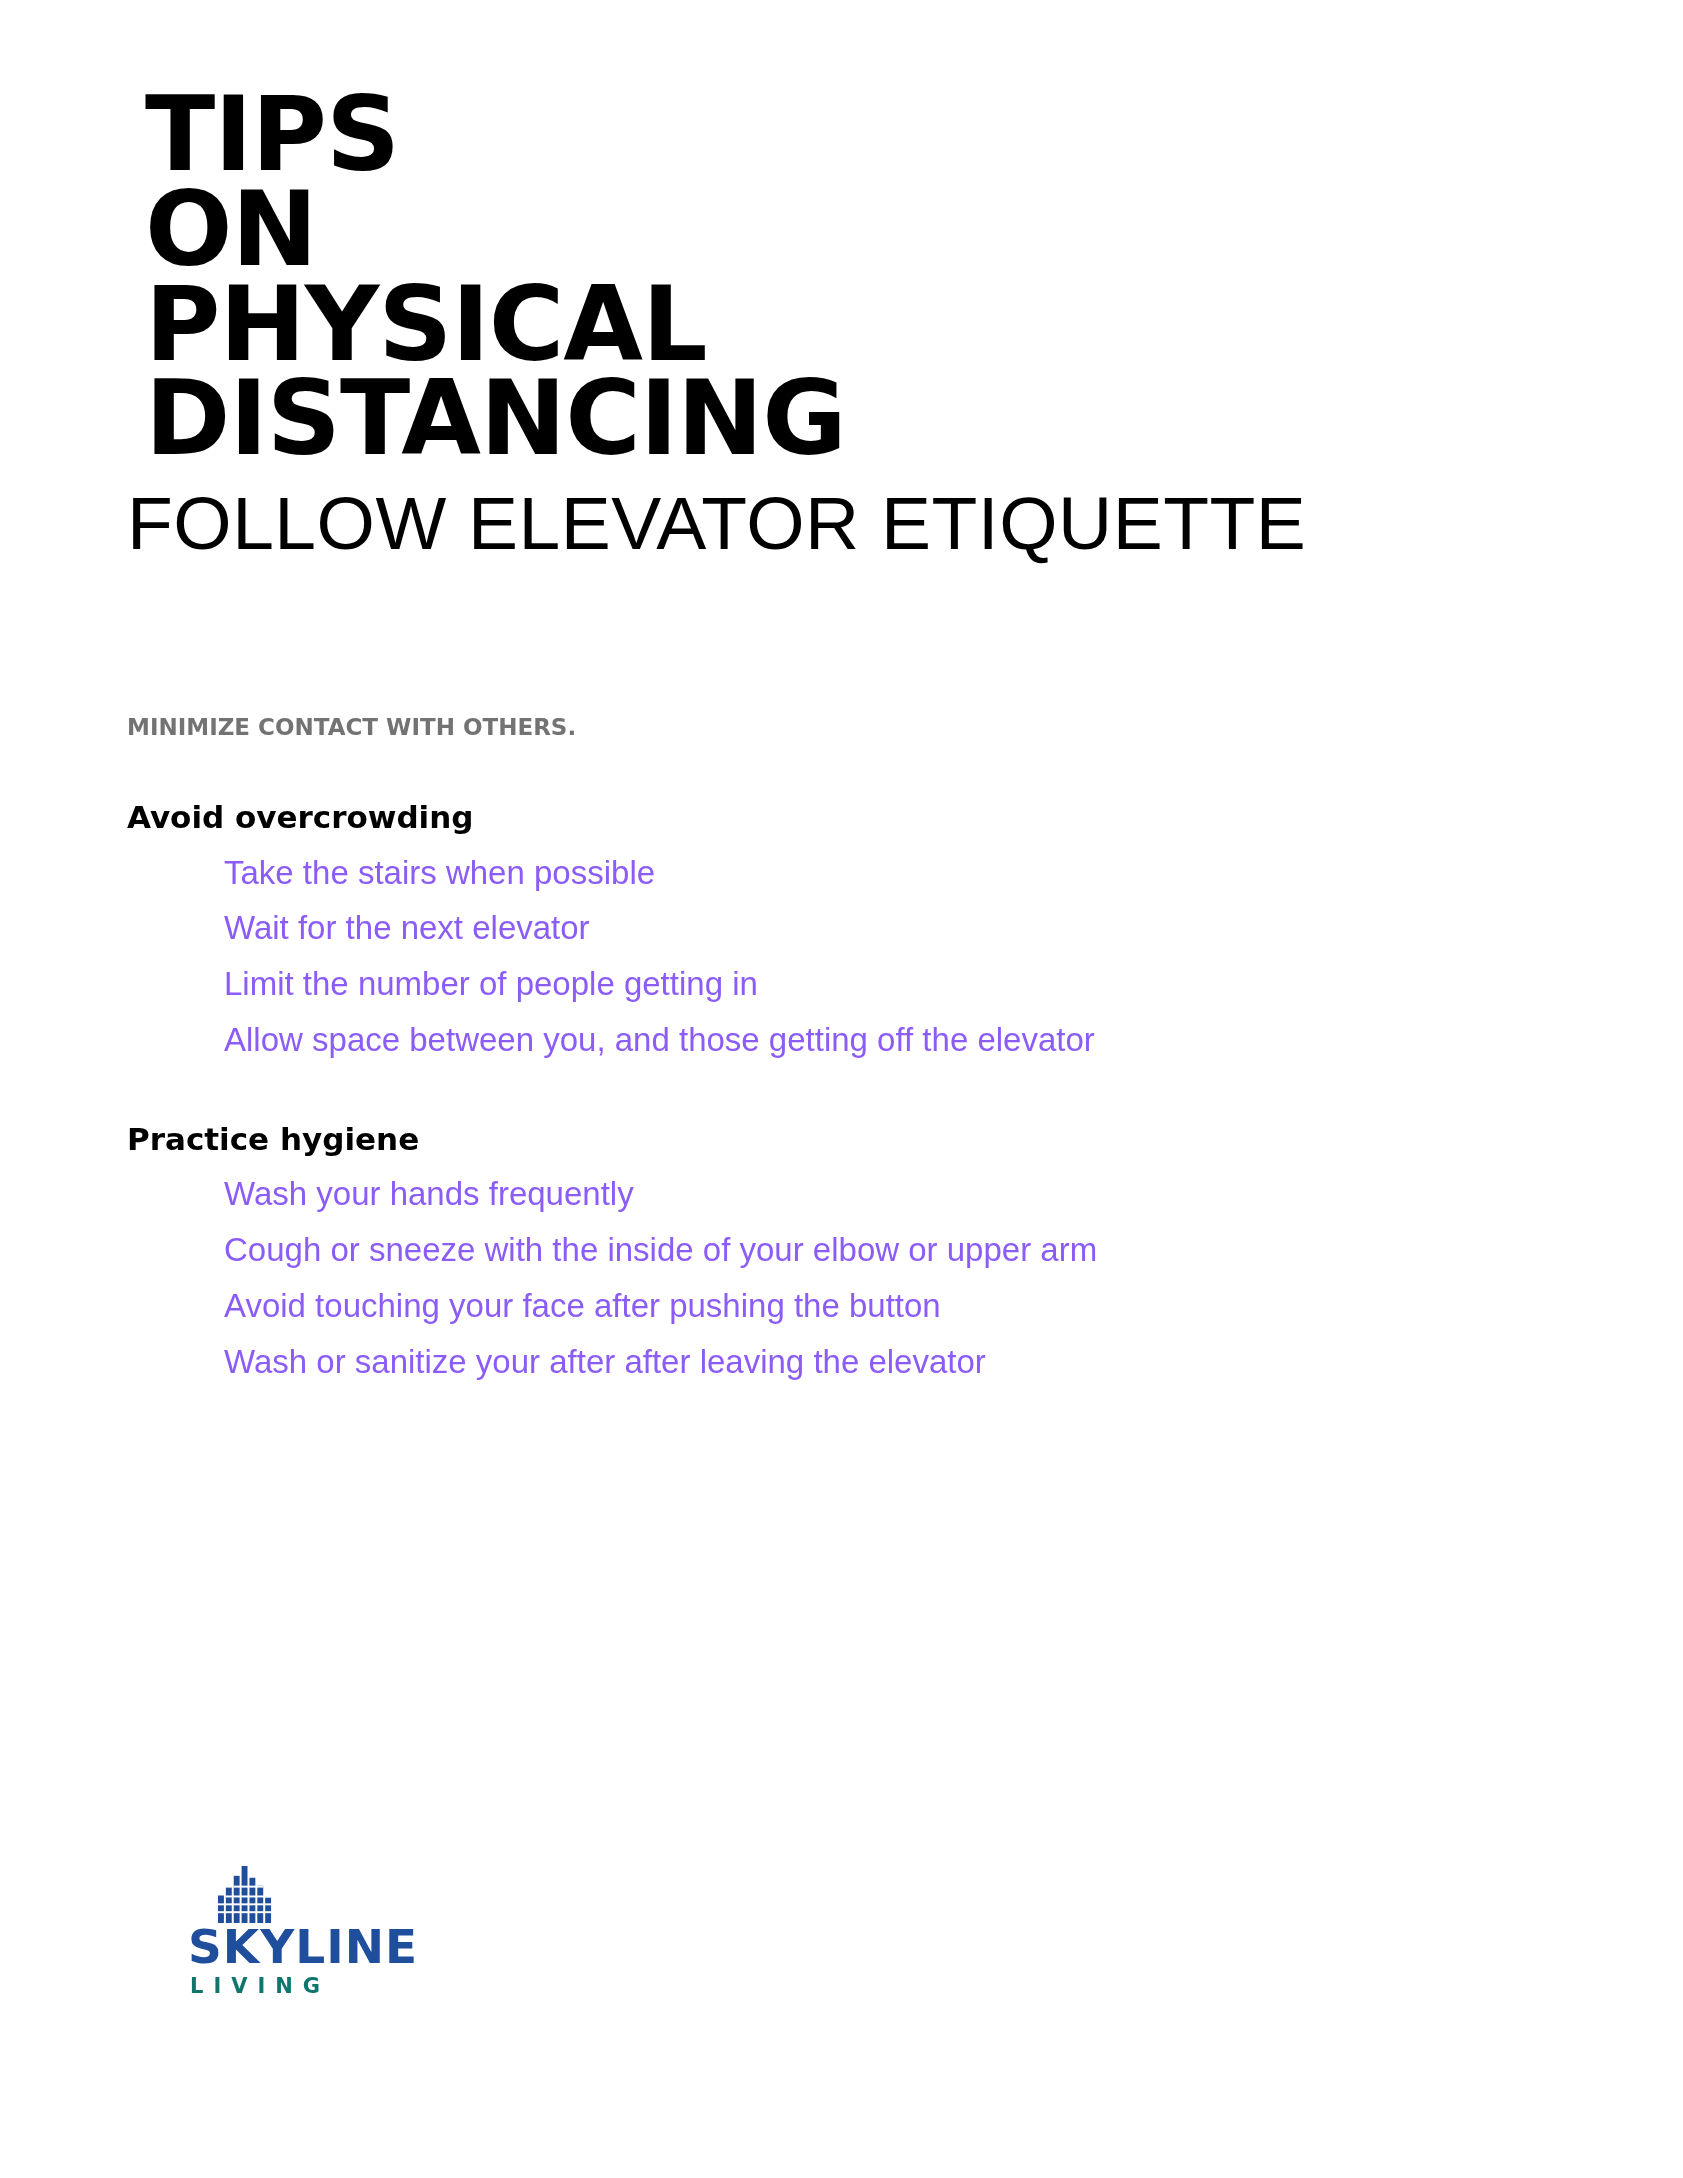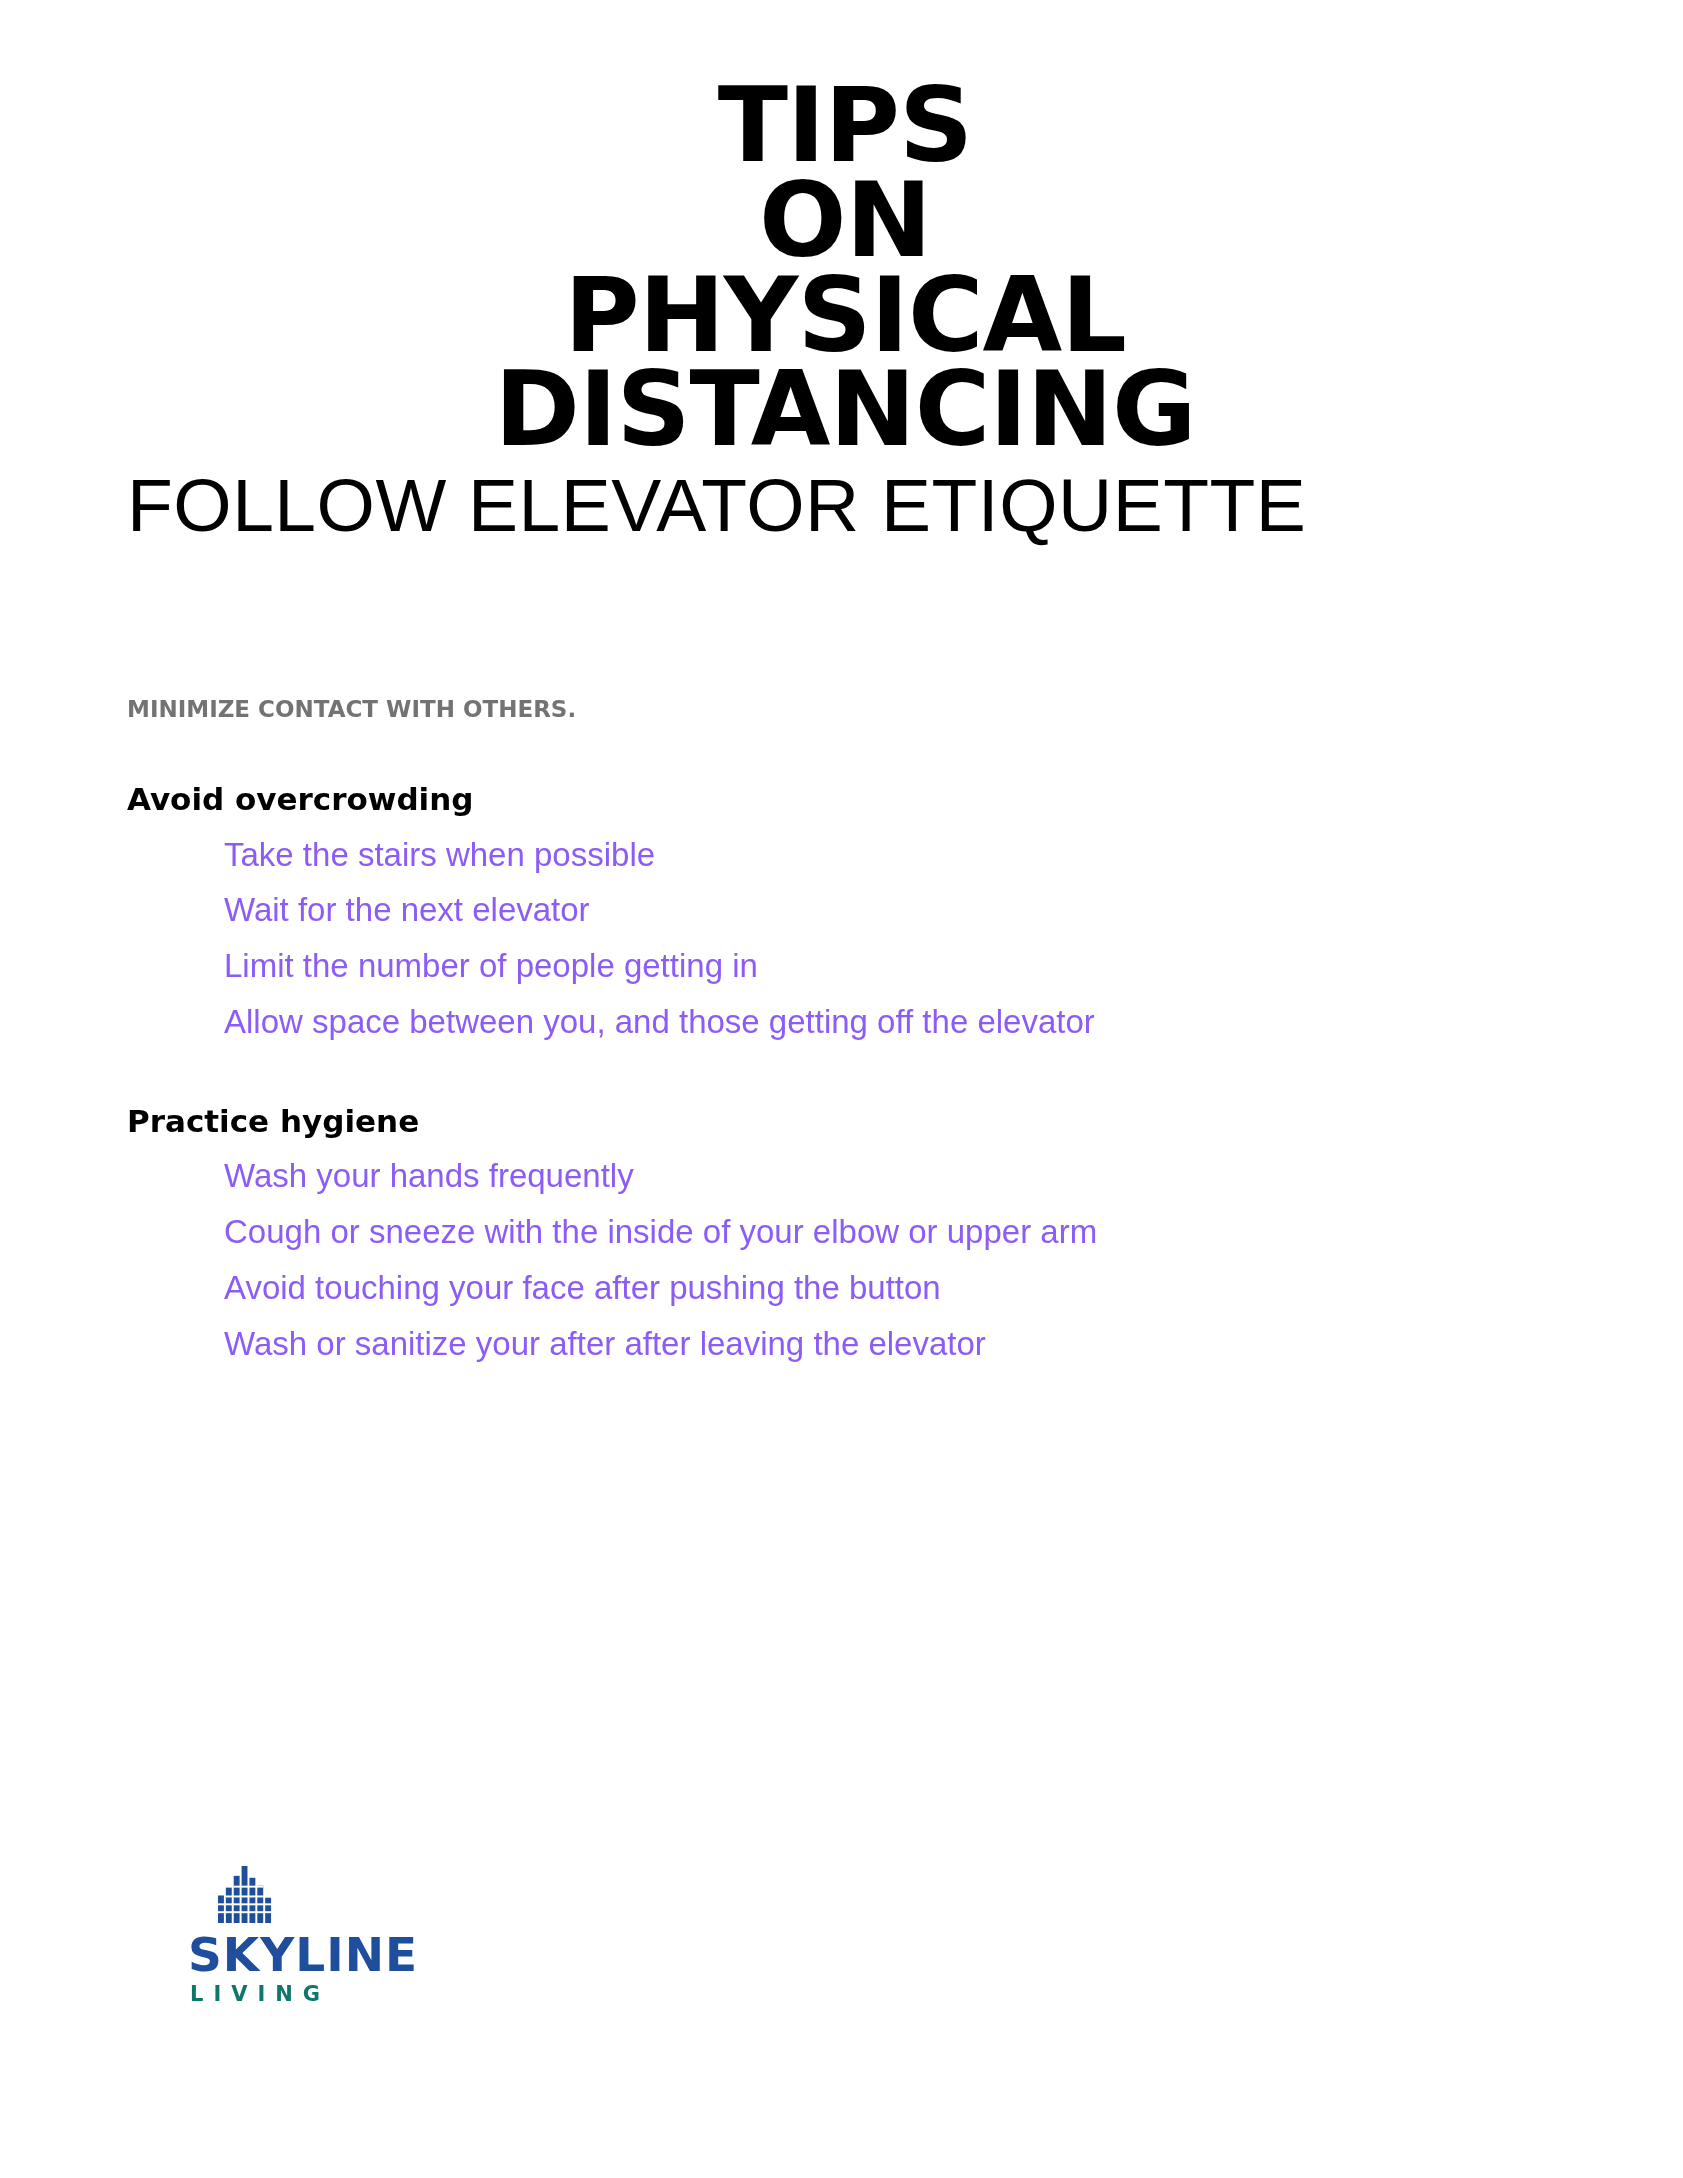--- a/index.html
+++ b/index.html
@@ -25,23 +25,22 @@
   }
   .content {
     position: absolute;
     left: 127px;
     top: 69px;
     width: 1436px;
   }
 
   
   .title-block {
-    margin: 9px;
+    margin: 18px;
     padding: 0;
-    text-align: center;
   }
   .title-line {
     font-family: "DejaVu Sans", sans-serif;
     font-weight: 700;
     font-size: 103px;
     line-height: 0.92;
     letter-spacing: -1px;
     color: #000000;
     white-space: nowrap;
   }
@@ -111,21 +110,21 @@
     margin-left: 28px;
     display: block;
   }
   .logo-word {
     font-family: "DejaVu Sans", sans-serif;
     font-weight: 700;
     font-size: 47px;
     letter-spacing: 1px;
     color: #1f4e9c;
     line-height: 1;
-    margin-top: 8px;
+    margin-top: 0;
   }
   .logo-sub {
     font-family: "DejaVu Sans", sans-serif;
     font-weight: 700;
     font-size: 21px;
     letter-spacing: 10px;
     color: #0f766e;
     line-height: 1;
     margin-top: 6px;
     margin-left: 2px;

